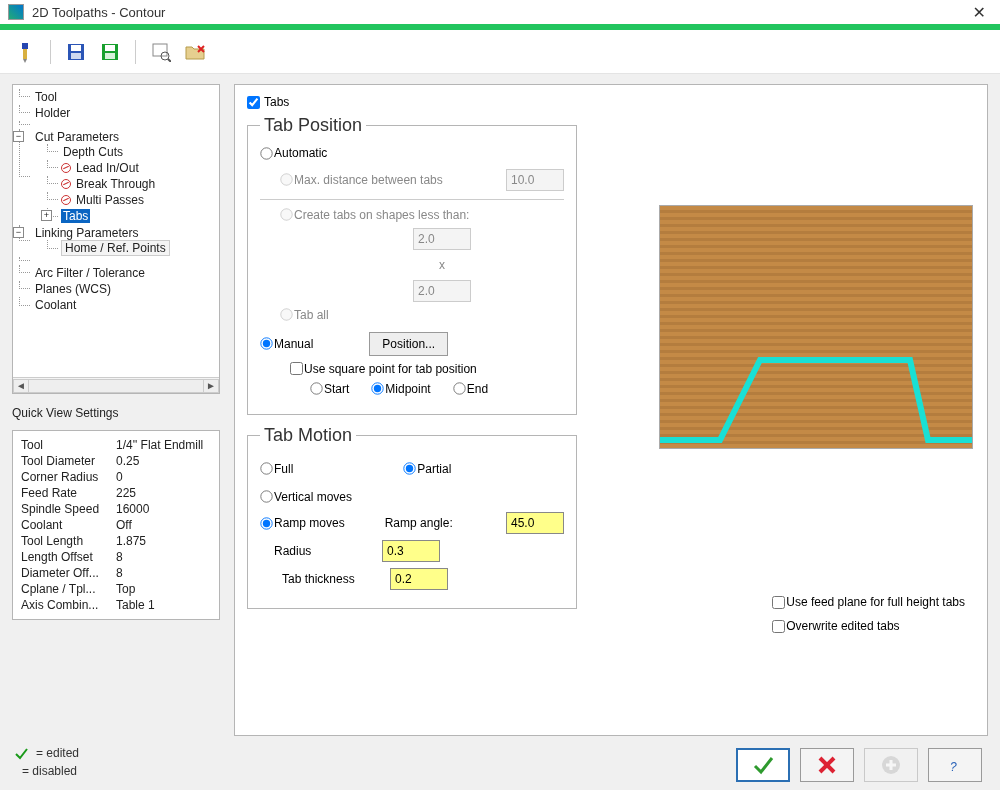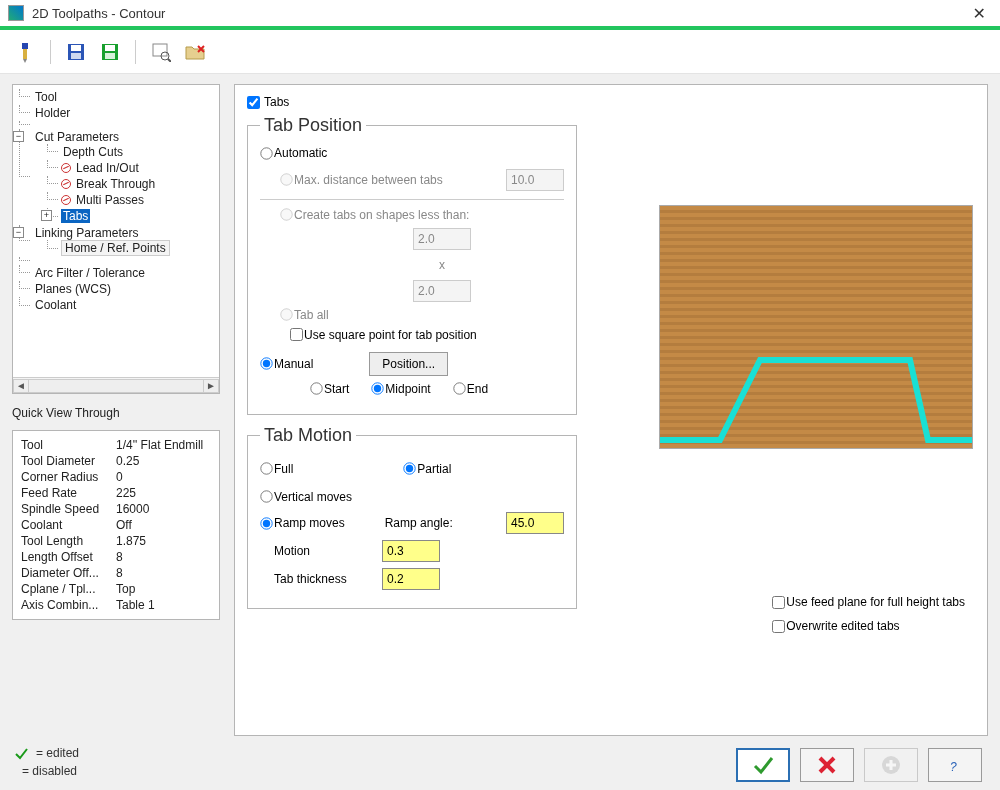--- a/index.html
+++ b/index.html
@@ -1,19 +1,19 @@
 <!DOCTYPE html>
 <html><head>
 <meta charset="utf-8">
 <style>
 * { box-sizing: border-box; margin: 0; padding: 0; font-family: "Segoe UI", Tahoma, sans-serif; font-size: 12px; }
 html, body { width: 1000px; height: 790px; background: #f0f0f0; overflow: hidden; }
 
 
-.titlebar { height: 30px; background: #fff; border-bottom: 4px solid #22c55e; display: flex; align-items: center; padding: 0 8px; }
+.titlebar { height: 30px; background: #fff; border-bottom: 6px solid #22c55e; display: flex; align-items: center; padding: 0 8px; }
 .titlebar .app-icon { width: 16px; height: 16px; background: linear-gradient(45deg,#2a7,#07c); border: 1px solid #999; margin-right: 8px; }
 .titlebar .title-text { flex: 1; color: #333; font-size: 13px; }
 .titlebar .close-x { font-size: 16px; color: #333; padding: 0 6px; cursor: default; }
 
 
 .toolbar { height: 44px; background: #fff; border-bottom: 1px solid #e4e4e4; display: flex; align-items: center; padding: 0 12px; gap: 8px; }
 .toolbar .tbtn { width: 26px; height: 26px; display: flex; align-items: center; justify-content: center; border-radius: 2px; }
 .toolbar .sep { width: 1px; height: 24px; background: #ccc; margin: 0 4px; }
 
 
@@ -159,21 +159,21 @@
           <li><span class="node">Coolant</span></li>
         </ul>
       </div>
       <div class="tree-scroll">
         <div class="arrow">◄</div>
         <div class="track"></div>
         <div class="arrow">►</div>
       </div>
     </div>
 
-    <div class="qv-title">Quick View Through</div>
+    <div class="qv-title">Quick View Settings</div>
     <div class="qv-box">
       <div class="qv-row">
           <span class="k">Tool</span>
           <span class="v">1/4'' Flat Endmill</span>
         </div>
       <div class="qv-row">
           <span class="k">Tool Diameter</span>
           <span class="v">0.25</span>
         </div>
       <div class="qv-row">
@@ -262,33 +262,33 @@
               <input type="text" class="num" disabled="" value="2.0" style="">
               <span style="color:#888;">x</span>
               <input type="text" class="num" disabled="" value="2.0" style="">
             </div>
             <div class="row" style="margin-left:20px; color:#888;">
               <label class="radio">
                   <input type="radio" name="tpb" disabled="" style="">
                   <span>Tab all</span>
                 </label>
             </div>
+            <div class="row" style="margin-top:10px;">
+              <label class="radio">
+                  <input type="radio" name="tp" checked="" style="">
+                  <span>Manual</span>
+                </label>
+              <div style="width:40px;"></div>
+              <button class="btn">Position...</button>
+            </div>
             <div class="row" style="margin-left:30px;">
               <label class="check">
                   <input type="checkbox" style="">
                   <span>Use square point for tab position</span>
                 </label>
-            </div>
-            <div class="row" style="margin-top:10px;">
-              <label class="radio">
-                  <input type="radio" name="tp" checked="" style="">
-                  <span>Manual</span>
-                </label>
-              <div style="width:40px;"></div>
-              <button class="btn">Position...</button>
             </div>
             <div class="row" style="margin-left:50px; gap:22px;">
               <label class="radio">
                   <input type="radio" name="tpm" style="">
                   <span>Start</span>
                 </label>
               <label class="radio">
                   <input type="radio" name="tpm" checked="" style="">
                   <span>Midpoint</span>
                 </label>
@@ -320,24 +320,24 @@
               <label class="radio">
                   <input type="radio" name="mv" checked="" style="">
                   <span>Ramp moves</span>
                 </label>
               <div style="width:24px;"></div>
               <span>Ramp angle:</span>
               <div style="flex:1;"></div>
               <input type="text" class="num hl" value="45.0" style="">
             </div>
             <div class="row" style="margin-left:14px;">
-              <span style="width:100px;">Motion</span>
+              <span style="width:100px;">Radius</span>
               <input type="text" class="num hl" value="0.3" style="">
             </div>
-            <div class="row" style="margin-left:14px;">
+            <div class="row" style="margin-left:22px;">
               <span style="width:100px;">Tab thickness</span>
               <input type="text" class="num hl" value="0.2" style="">
             </div>
           </fieldset>
         </div>
       </div>
 
       <div class="preview">
         <svg width="314" height="120">
           <polyline points="0,110 60,110 100,30 250,30 268,110 314,110" fill="none" stroke="#19e0d4" stroke-width="6"></polyline>

